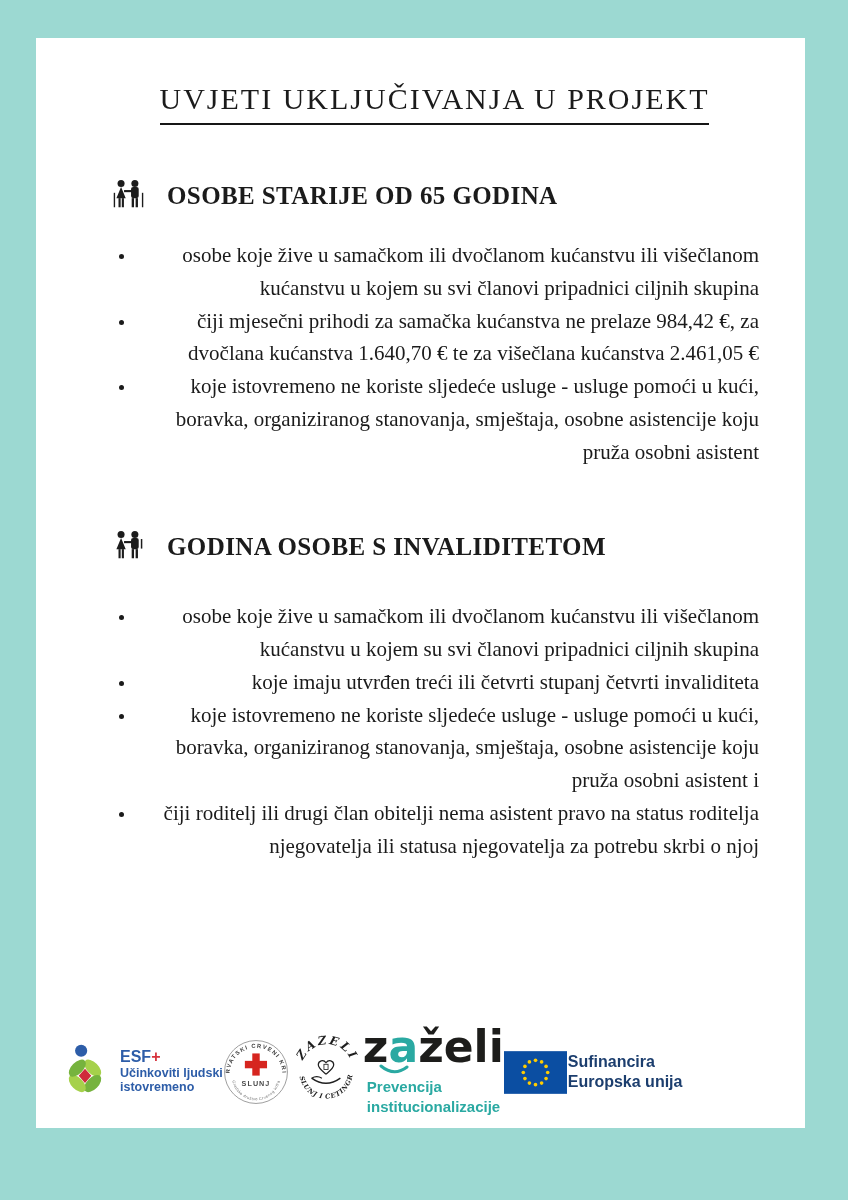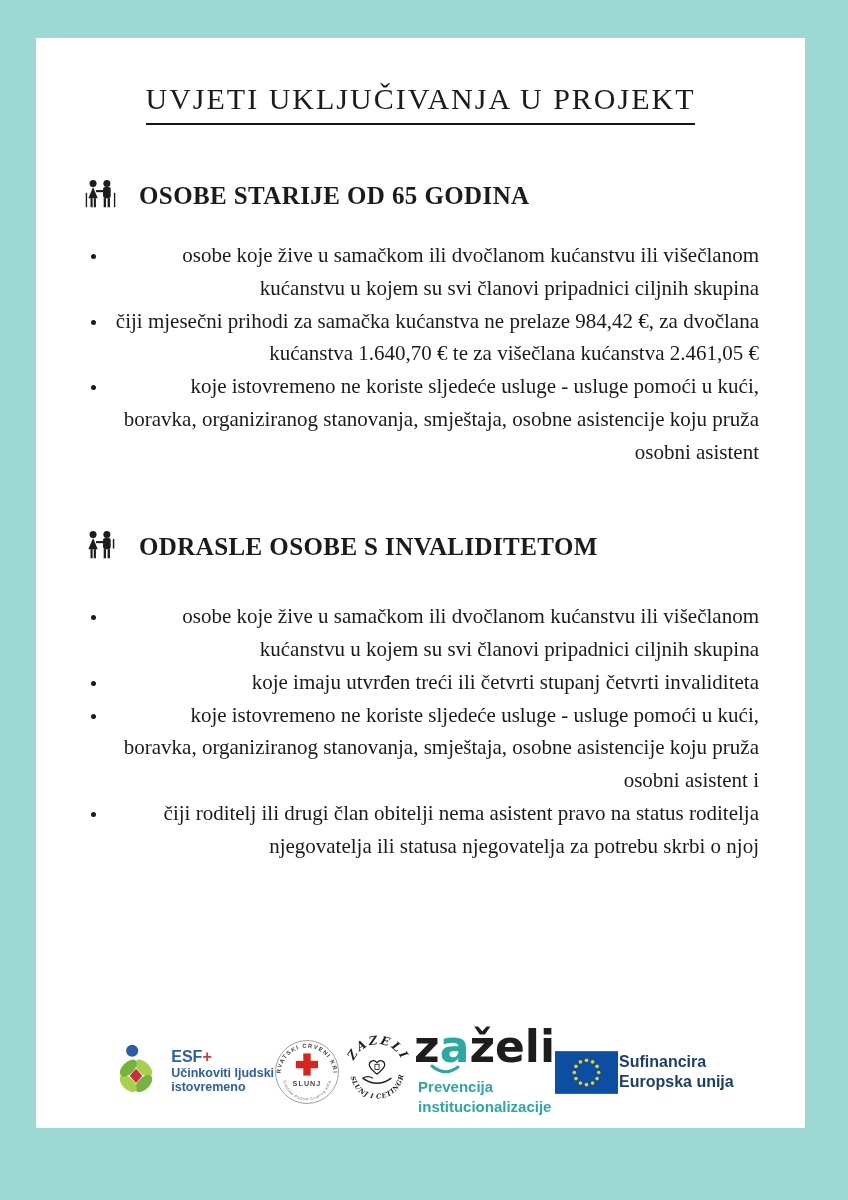--- a/index.html
+++ b/index.html
@@ -6,21 +6,21 @@
   body{
     width:848px;height:1200px;position:relative;
     background:#9cd9d2;
     font-family:"Liberation Serif","DejaVu Serif",serif;
     color:#1b1b1b;
   }
   .page{
     position:absolute;left:36px;top:38px;right:43px;bottom:72px;
     background:#ffffff;overflow:hidden;
   }
-  .inner{padding:0 46px;}
+  .inner{padding:0 46px;margin-left:28px;}
   h1{
     text-align:center;margin:44px 0 0 0;
     font-size:30px;font-weight:400;letter-spacing:2px;
   }
   .title-underline{
     display:inline-block;border-bottom:2px solid #161616;padding-bottom:7px;
   }
   .sec-head{
     display:flex;align-items:center;gap:20px;
   }
@@ -33,21 +33,21 @@
   ul.bullets{
     margin:26px 0 0 0;padding:0 0 0 26px;list-style:disc outside;
   }
   ul.bullets.second{margin-top:36px;}
   ul.bullets li{
     font-size:21px;line-height:1.56;padding-left:5px;margin:0;text-align:right;
   }
   ul.bullets li::marker{font-size:0.8em;}
   footer{
     position:absolute;left:22px;right:20px;bottom:8px;height:96px;
-    display:flex;align-items:center;justify-content:center;
+    display:flex;align-items:center;justify-content:flex-start;
     font-family:"Liberation Sans","DejaVu Sans",sans-serif;
   }
   .logo{display:flex;align-items:center;}
   
   .esf-text{margin-left:8px;color:#2d5da8;}
   .esf-name{font-size:16px;font-weight:700;line-height:1.05;}
   .esf-name .plus{color:#d6323c;}
   .esf-tag{font-size:12.5px;font-weight:700;line-height:1.15;}
   
   .zazeli-wrap{display:flex;flex-direction:column;align-items:flex-start;position:relative;}
@@ -103,21 +103,21 @@
           <path d="M10 7.5 L5.6 18 L14.4 18 Z"></path>
           <rect x="7.6" y="18" width="2" height="8.6"></rect>
           <rect x="10.7" y="18" width="2" height="8.6"></rect>
           <circle cx="23" cy="4.2" r="3.3"></circle>
           <rect x="19.4" y="7.5" width="7.2" height="10.6" rx="2"></rect>
           <rect x="20" y="18" width="2.2" height="8.6"></rect>
           <rect x="23.7" y="18" width="2.2" height="8.6"></rect>
           <rect x="28.6" y="8.5" width="1.4" height="9"></rect>
           <rect x="12.8" y="10.4" width="8" height="2"></rect>
         </svg>
-        <h2>ODRASLE OSOBE S INVALIDITETOM</h2>
+        <h2>GODINA OSOBE S INVALIDITETOM</h2>
       </div>
       <ul class="bullets second">
         <li>osobe koje žive u samačkom ili dvočlanom kućanstvu ili višečlanom kućanstvu u kojem su svi članovi pripadnici ciljnih skupina</li>
         <li>koje imaju utvrđen treći ili četvrti stupanj četvrti invaliditeta</li>
         <li>koje istovremeno ne koriste sljedeće usluge - usluge pomoći u kući, boravka, organiziranog stanovanja, smještaja, osobne asistencije koju pruža osobni asistent i</li>
         <li>čiji roditelj ili drugi član obitelji nema asistent pravo na status roditelja njegovatelja ili statusa njegovatelja za potrebu skrbi o njoj</li>
       </ul>
     </section>
 
   </div>

